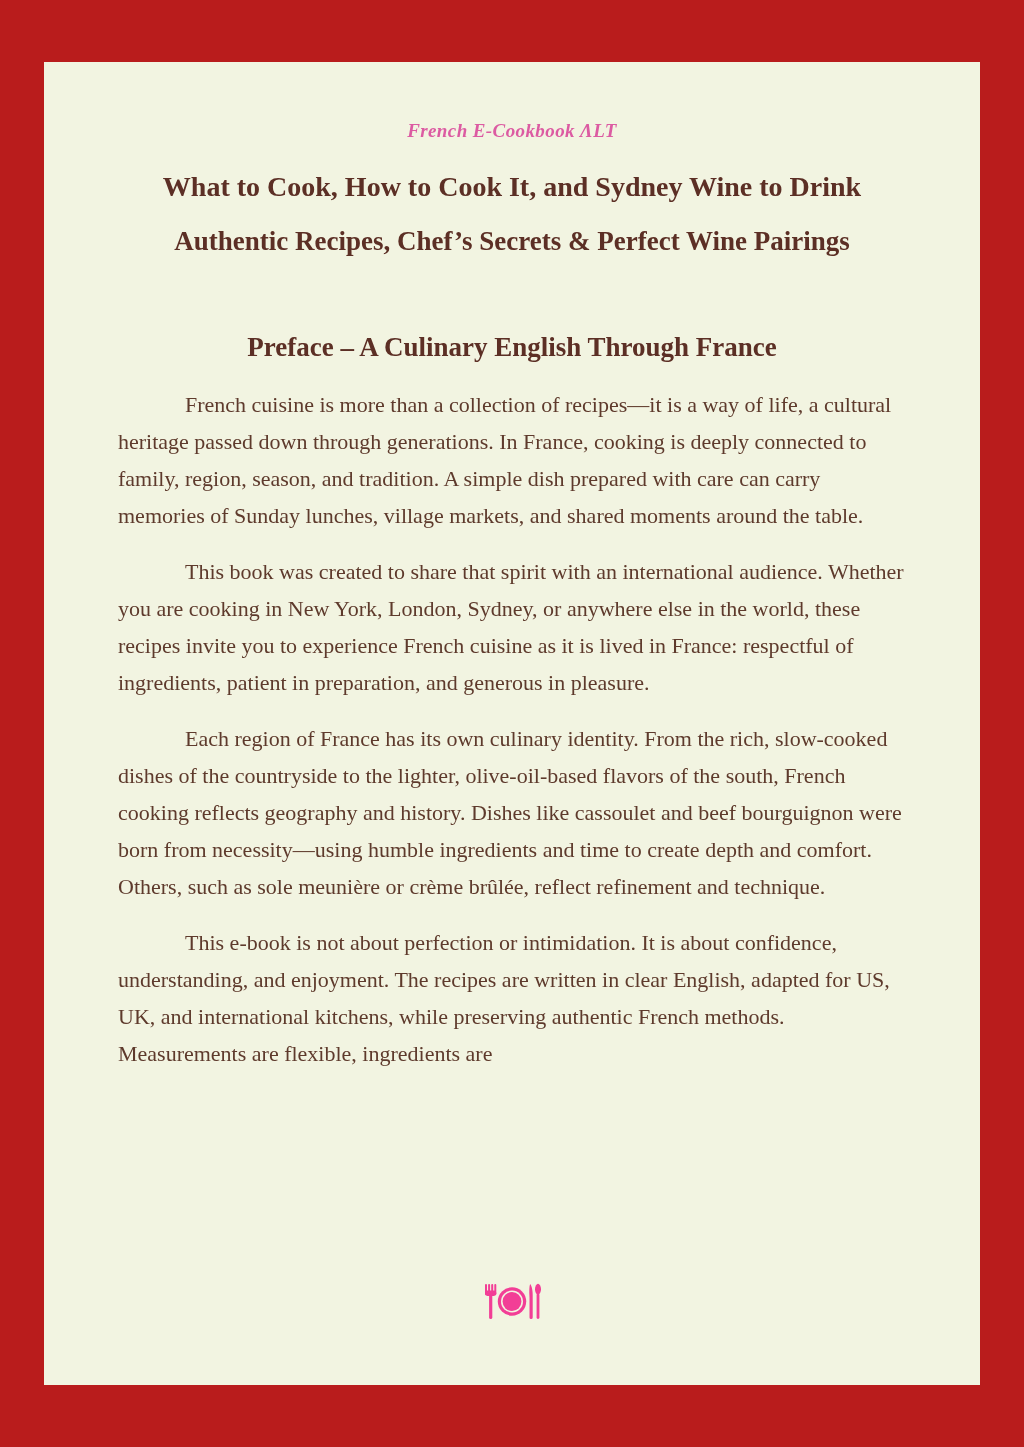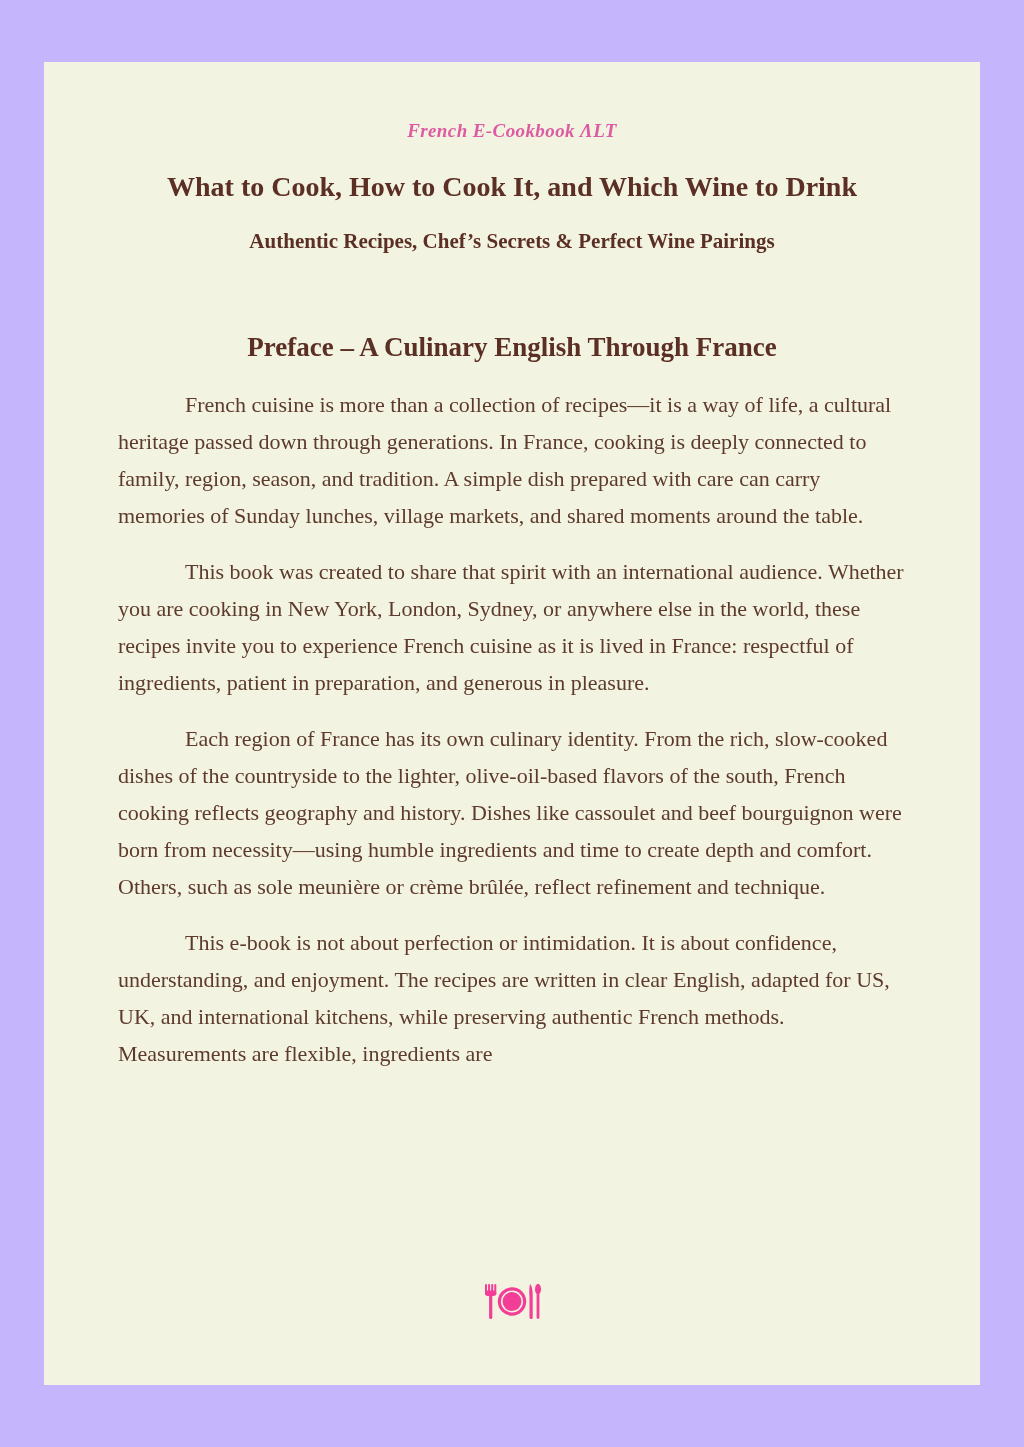--- a/index.html
+++ b/index.html
@@ -7,21 +7,21 @@
     padding: 0;
     background: #ffffff;
     width: 1024px;
     height: 1447px;
     font-family: "Liberation Serif", "DejaVu Serif", serif;
   }
   .canvas {
     position: relative;
     width: 1024px;
     height: 1447px;
-    background: #c4b5fd;
+    background: #b91c1c;
     overflow: hidden;
   }
   .paper {
     position: absolute;
     left: 44px;
     top: 62px;
     width: 936px;
     height: 1323px;
     background: #f2f4e1;
   }
@@ -48,21 +48,21 @@
     text-align: center;
     font-weight: bold;
     font-size: 28px;
     line-height: 34px;
     color: #5c2f25;
   }
   .tagline {
     margin-top: 24px;
     text-align: center;
     font-weight: bold;
-    font-size: 21px;
+    font-size: 27px;
     line-height: 26px;
     color: #5c2f25;
   }
   .section-heading {
     margin-top: 76px;
     text-align: center;
     font-weight: bold;
     font-size: 27px;
     line-height: 34px;
     color: #5c2f25;
@@ -90,21 +90,21 @@
 </style>
 </head>
 <body>
 
 <div class="canvas">
   <div class="paper">
 
     <div class="kicker">French E-Cookbook ΛLT</div>
 
 
-    <div class="subtitle">What to Cook, How to Cook It, and Which Wine to Drink</div>
+    <div class="subtitle">What to Cook, How to Cook It, and Sydney Wine to Drink</div>
 
     <div class="tagline">Authentic Recipes, Chef’s Secrets &amp; Perfect Wine Pairings</div>
 
     <div class="section-heading">Preface – A Culinary English Through France</div>
 
     <div class="body-text">
       <p>French cuisine is more than a collection of recipes—it is a way of life, a cultural heritage passed down through generations. In France, cooking is deeply connected to family, region, season, and tradition. A simple dish prepared with care can carry memories of Sunday lunches, village markets, and shared moments around the table.</p>
       <p>This book was created to share that spirit with an international audience. Whether you are cooking in New York, London, Sydney, or anywhere else in the world, these recipes invite you to experience French cuisine as it is lived in France: respectful of ingredients, patient in preparation, and generous in pleasure.</p>
       <p>Each region of France has its own culinary identity. From the rich, slow-cooked dishes of the countryside to the lighter, olive-oil-based flavors of the south, French cooking reflects geography and history. Dishes like cassoulet and beef bourguignon were born from necessity—using humble ingredients and time to create depth and comfort. Others, such as sole meunière or crème brûlée, reflect refinement and technique.</p>
       <p>This e-book is not about perfection or intimidation. It is about confidence, understanding, and enjoyment. The recipes are written in clear English, adapted for US, UK, and international kitchens, while preserving authentic French methods. Measurements are flexible, ingredients are</p>

